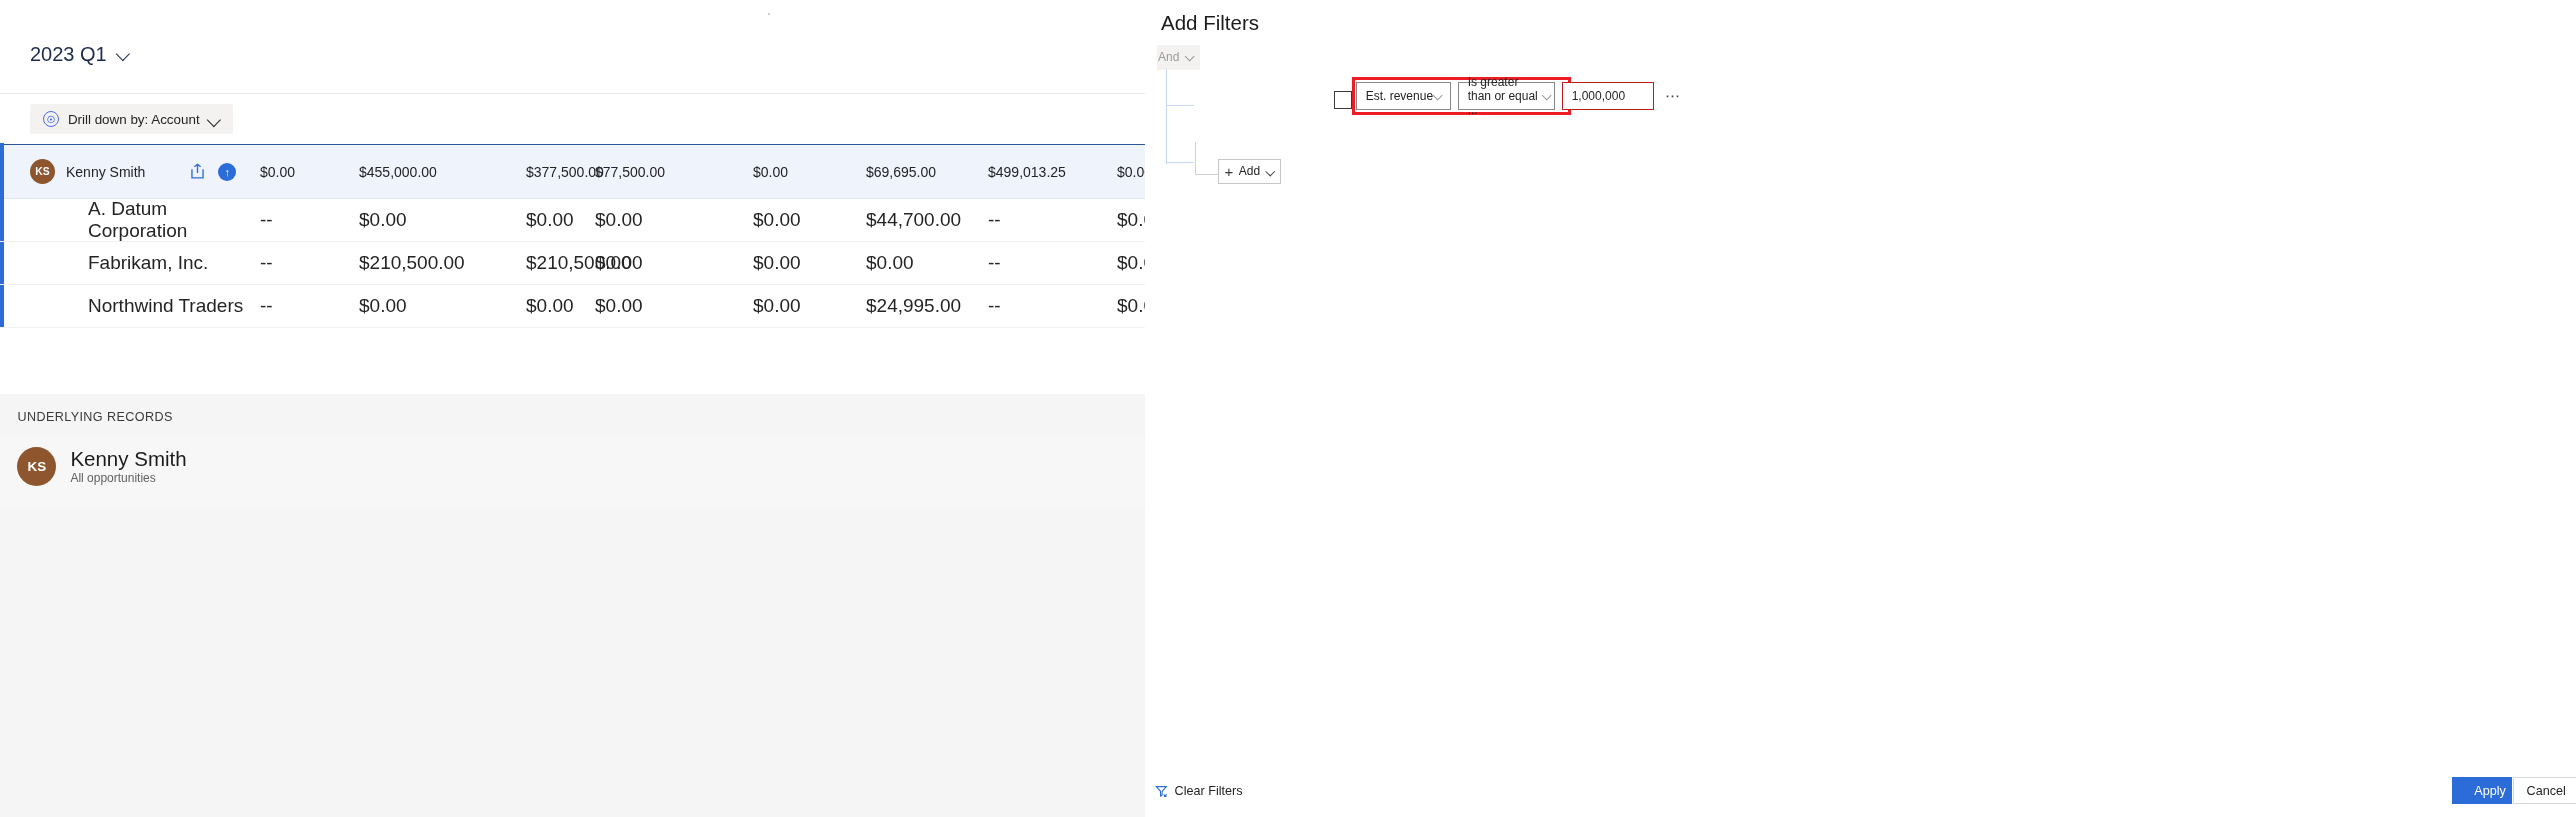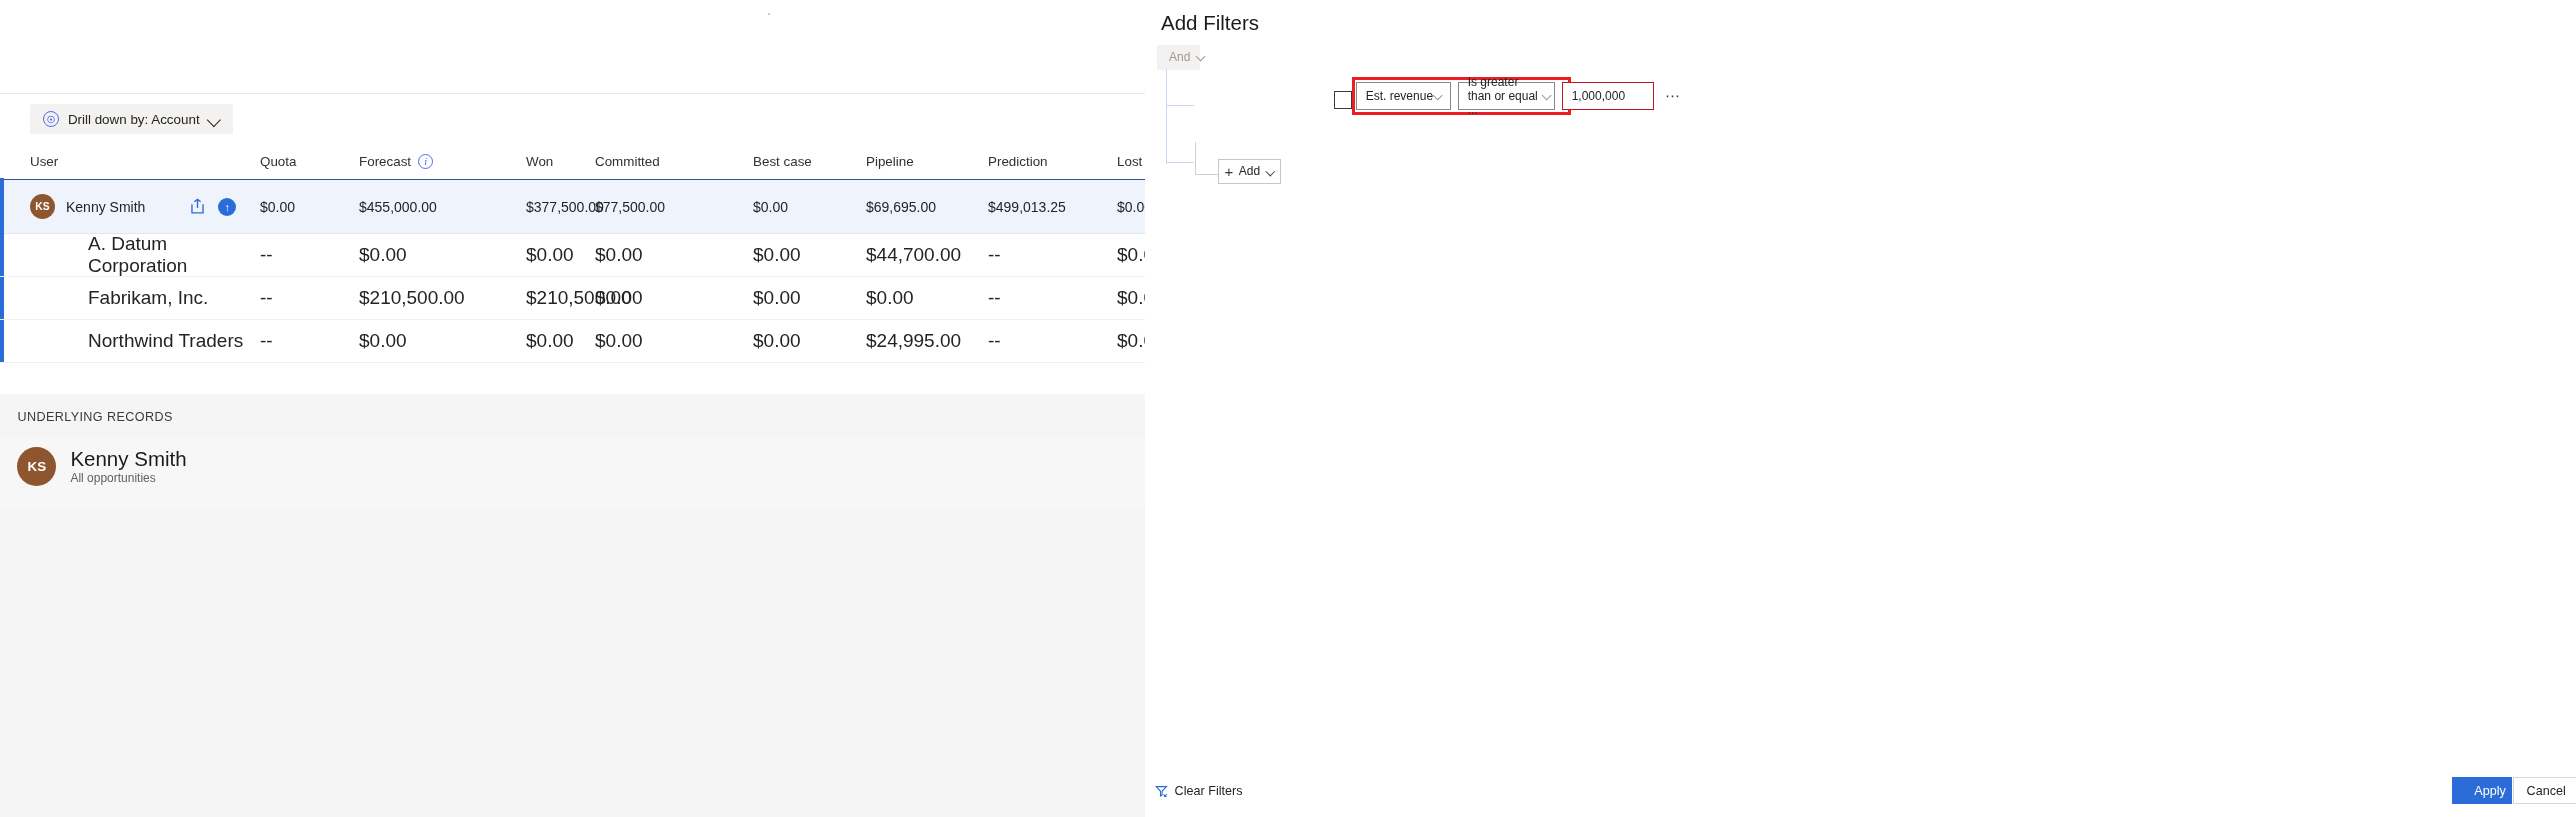--- a/index.html
+++ b/index.html
@@ -110,21 +110,21 @@
   
   #right-pane {
     position:absolute; left:1145px; top:0; right:0; height:818px; background:#ffffff;
   }
   .panel-title { position:absolute; left:16px; top:11px; font-size:20.5px; color:#1b1b1b; }
   .tiny-dot { position:absolute; left:-377px; top:12.6px; width:2.4px; height:2.4px; background:#bbb; border-radius:50%; }
 
   .and-btn {
     position:absolute; left:12px; top:45px; width:43px; height:24.5px;
     background:#f3f2f1; display:flex; align-items:center; gap:5.5px;
-    padding-left:12px; font-size:12px; color:#9b9b9b; cursor:pointer;
+    padding-left:1px; font-size:12px; color:#9b9b9b; cursor:pointer;
   }
   .and-chev { width:9.5px; height:9.5px; position:relative; color:#9b9b9b; }
   .and-chev::before {
     content:""; position:absolute; left:0.8px; top:0.8px; width:6.3px; height:6.3px;
     border-right:1.3px solid currentColor; border-bottom:1.3px solid currentColor;
     transform:rotate(45deg);
   }
 
   
   .tree-v { position:absolute; left:21px; top:69px; width:1.3px; height:95px; background:#c7d6f2; }
@@ -189,46 +189,36 @@
     position:absolute; right:-3.2px; bottom:14px; width:66px; height:27px;
     background:#ffffff; color:#242424; font-size:12.6px; border:0.9px solid #d6d6d6;
     display:flex; align-items:center; justify-content:center; cursor:pointer;
   }
 </style>
 </head>
 <body>
 
 <div id="left-pane">
 
+  <div class="period-bar">
+    <div class="period-btn">
+      <span>2023 Q1</span>
+      <span class="chev"></span>
+    </div>
+  </div>
   <div class="top-divider"></div>
 
   <div class="drilldown">
     <span class="dd-icon">☉</span>
     <span>Drill down by: Account</span>
     <span class="chev" style="width:12px;height:12px"></span>
   </div>
 
   <div class="grid">
 
-    <div class="grid-row grid-head">
-      <div class="cell c-user">User</div>
-      <div class="cell c-quota">Quota</div>
-      <div class="cell c-forecast">
-        <span class="forecast-head">
-          <span>Forecast</span>
-          <span class="info-icon">i</span>
-        </span>
-      </div>
-      <div class="cell c-won">Won</div>
-      <div class="cell c-committed">Committed</div>
-      <div class="cell c-best">Best case</div>
-      <div class="cell c-pipeline">Pipeline</div>
-      <div class="cell c-pred">Prediction</div>
-      <div class="cell c-lost">Lost</div>
-    </div>
 
     <div class="grid-row row-user">
       <div class="cell c-user">
         <span class="avatar">KS</span>
         <span>Kenny Smith</span>
         <span class="row-actions">
           <span class="icon-share">
             <svg viewBox="0 0 24 24" width="19" height="19" fill="none" stroke="currentColor" stroke-width="1.7">
               <path d="M5 9v11h14V9"></path>
                 <path d="M12 14V3"></path>

